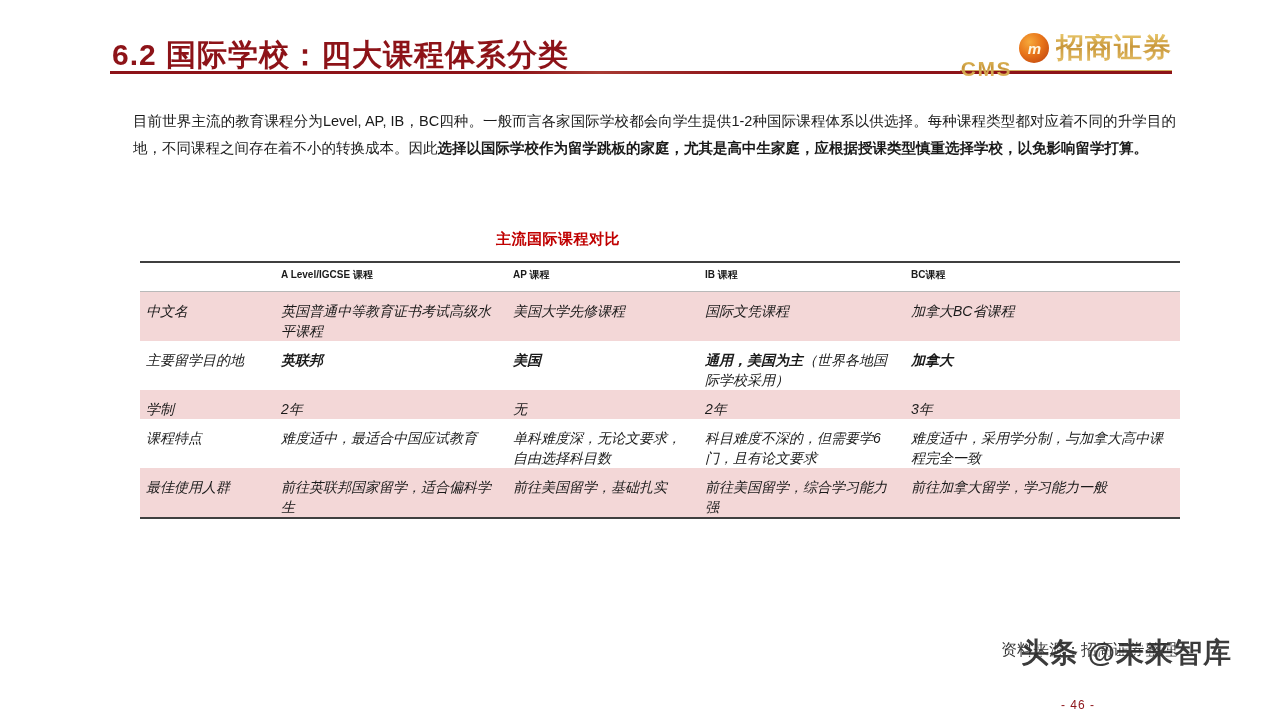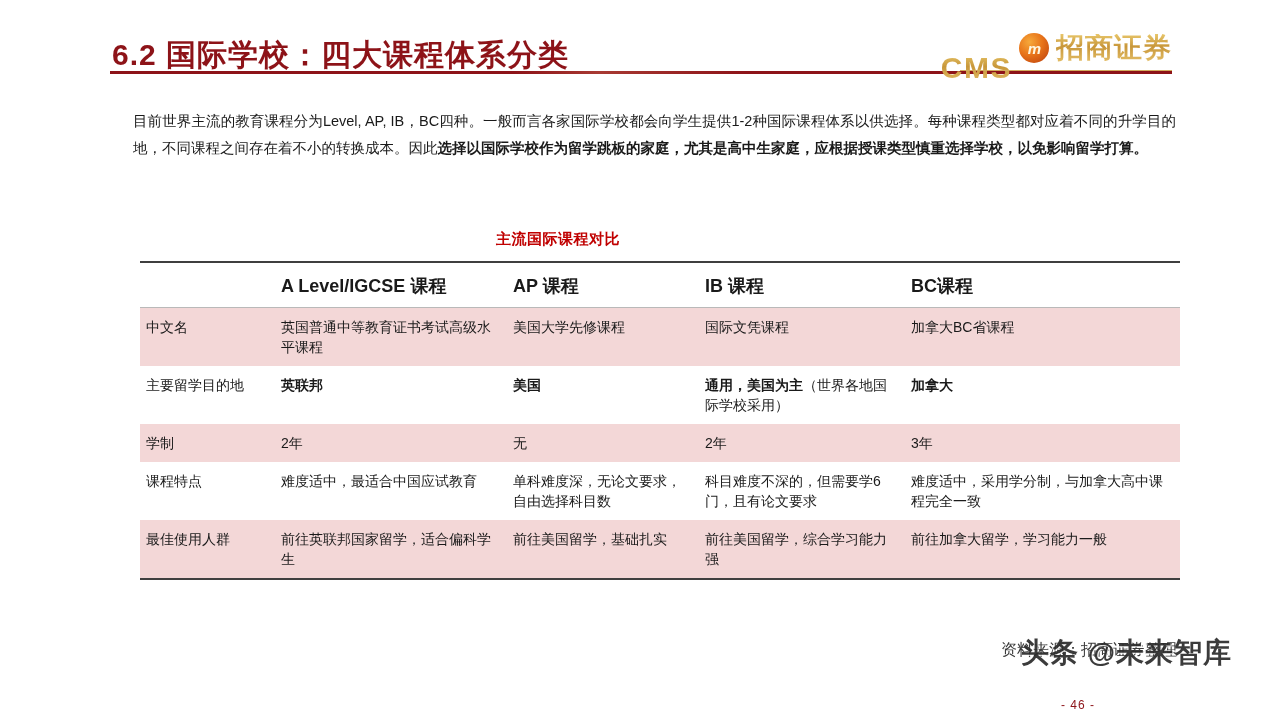--- a/index.html
+++ b/index.html
@@ -40,21 +40,21 @@
   
   .logo {
     position: absolute;
     right: 108px; top: 28px;
     height: 40px;
     display: flex;
     align-items: center;
     gap: 7px;
   }
   .logo-cms {
-    font-size: 30px;
+    font-size: 21px;
     font-weight: bold;
     letter-spacing: 1.5px;
     background: linear-gradient(to bottom, #e8c66a 0%, #c8973a 45%, #e3bd66 100%);
     -webkit-background-clip: text;
     background-clip: text;
     color: transparent;
     line-height: 1;
     margin-top: 40px;
   }
   .logo-mark {
@@ -114,30 +114,31 @@
   table.cmp {
     width: 100%;
     border-collapse: collapse;
     table-layout: fixed;
     font-size: 14px;
     color: #1a1a1a;
   }
   table.cmp thead th {
     text-align: left;
     font-weight: bold;
-    font-size: 18px;
-    padding: 11px 6px 9px 6px;
+    font-size: 10px;
+    padding: 5px 6px 9px 6px;
     border-top: 2.5px solid #3f3f3f;
     border-bottom: 1px solid #b9b9b9;
     vertical-align: bottom;
   }
   table.cmp tbody td {
-    padding: 9px 6px 9px 6px;
+    padding: 9px 6px 0 6px;
     vertical-align: top;
     line-height: 20px;
+    font-style: italic;
   }
   table.cmp tbody tr.shaded td { background: #f3d7d7; }
   table.cmp tbody tr:last-child td { border-bottom: 2.5px solid #3f3f3f; }
   td.bold-val, .bold-val { font-weight: bold; }
   .nb { font-weight: normal; }
   col.c0 { width: 135px; }
   col.c1 { width: 232px; }
   col.c2 { width: 192px; }
   col.c3 { width: 206px; }
   col.c4 { width: 275px; }

